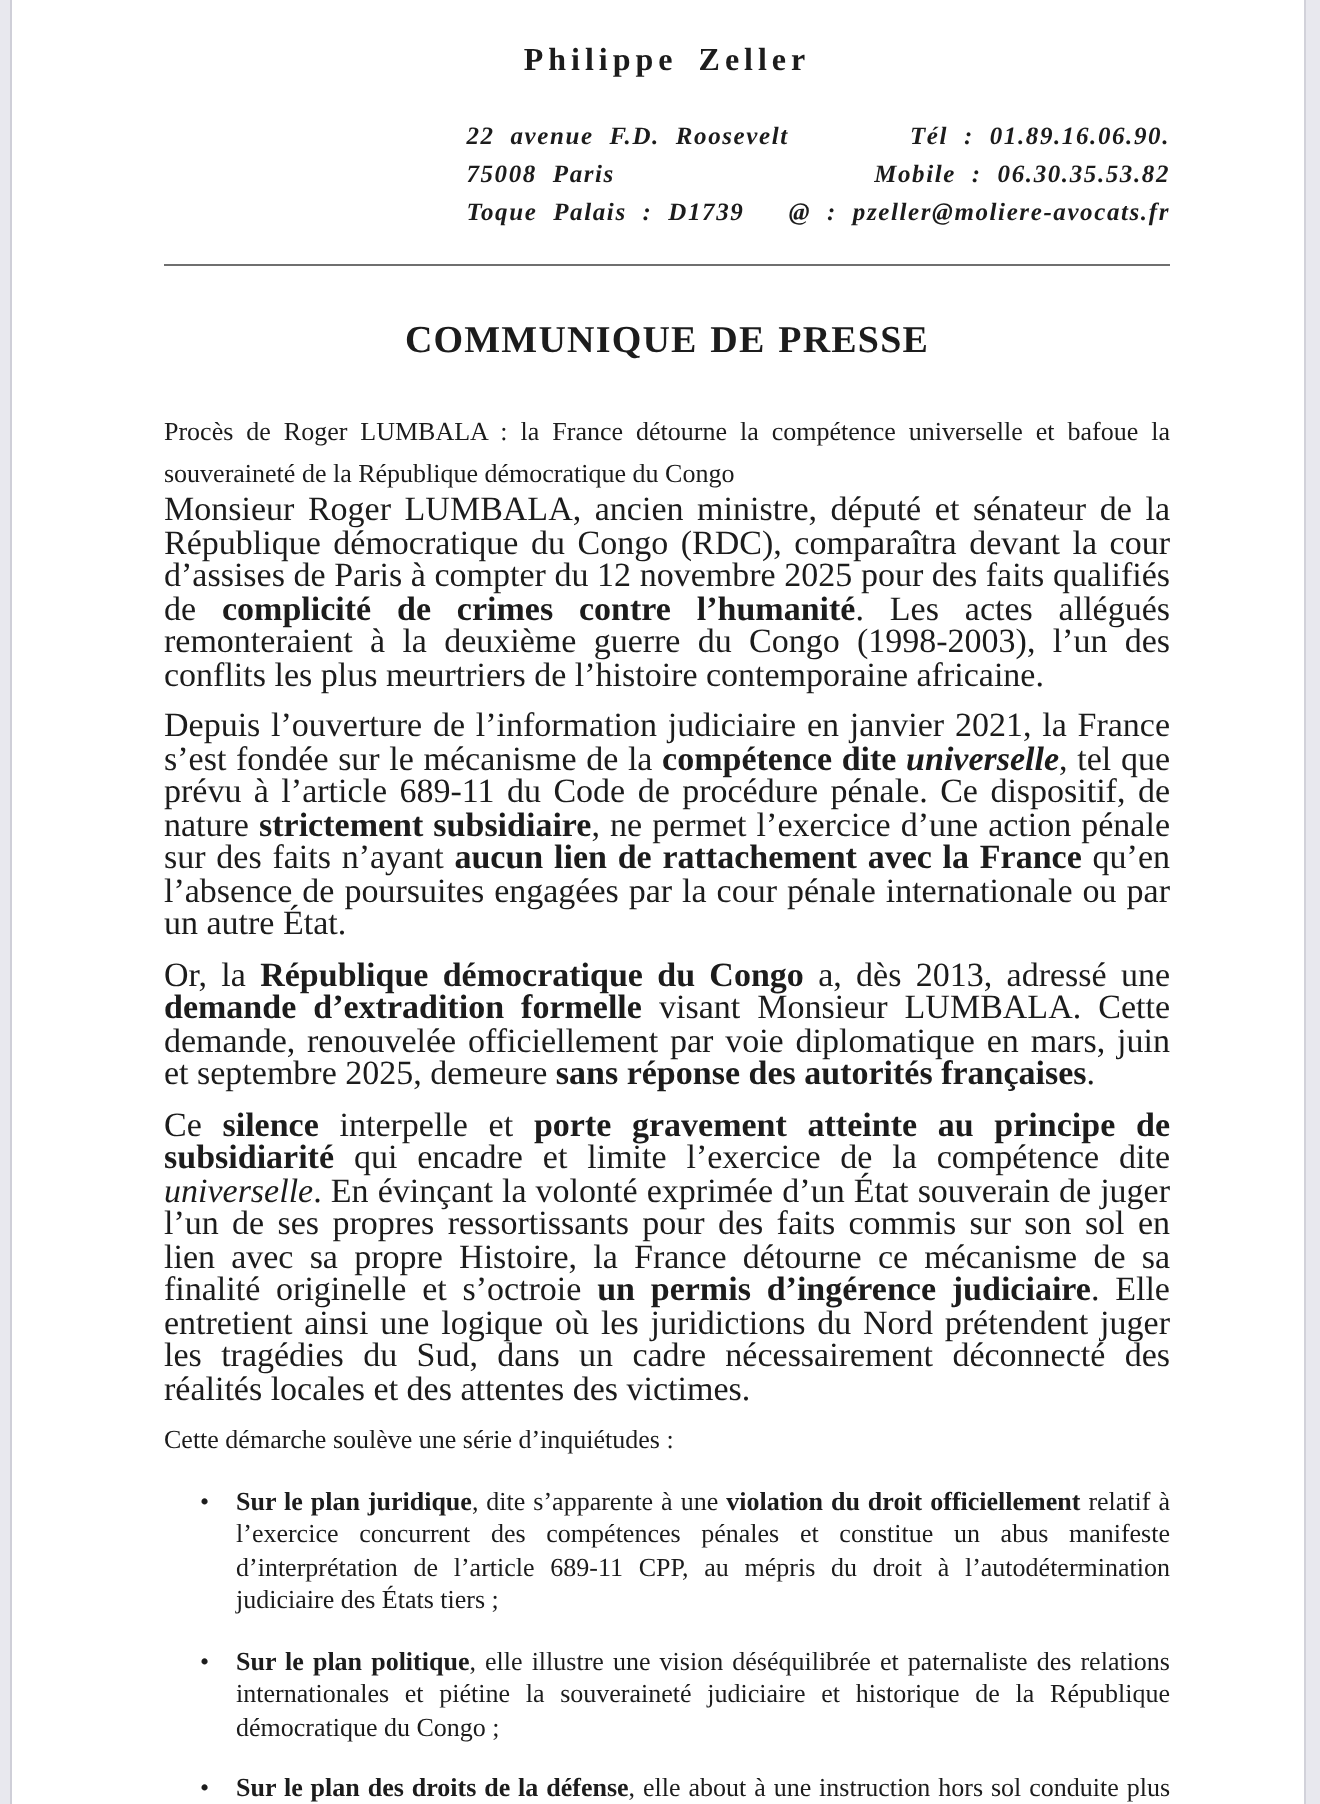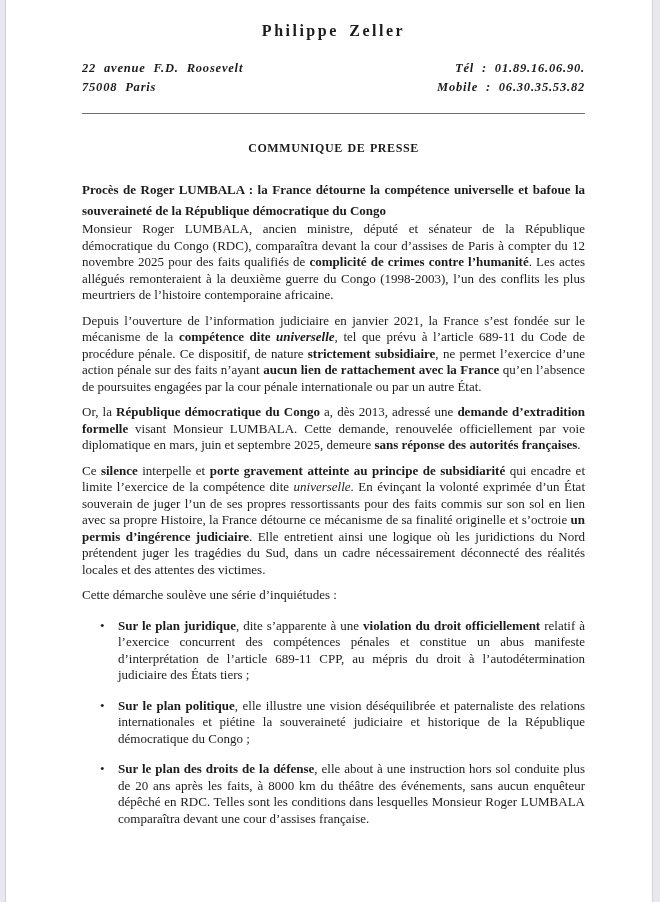--- a/index.html
+++ b/index.html
@@ -41,55 +41,55 @@
     font-weight: bold;
     font-style: italic;
     font-size: 12.5px;
     letter-spacing: 2px;
     word-spacing: 3px;
     margin-top: 3px;
   }
   .lh-row {
     margin-top: 19px;
     display: flex;
-    justify-content: space-between;
+    justify-content: flex-end;
     align-items: flex-start;
   }
   .lh-col { font-weight: bold; font-style: italic; font-size: 12.5px; line-height: 19px; letter-spacing: 0.8px; word-spacing: 4px; }
   .lh-col.right { text-align: right; }
   .lh-divider {
     border: none;
     border-top: 1.5px solid #6f6f6f;
     margin: 16px 0 0 0;
   }
 
   
   .doc-title {
     margin: 27px 0 0 0;
     text-align: center;
-    font-size: 12px;
+    font-size: 19px;
     font-weight: bold;
     letter-spacing: 0.6px;
     word-spacing: 1px;
   }
   .subject {
     margin: 23px 0 0 0;
     font-size: 13px;
-    font-weight: bold;
+    font-weight: normal;
     line-height: 21px;
     text-align: justify;
   }
   .dateline {
     margin: 34px 0 12px 0;
     font-size: 13px;
     font-weight: bold;
   }
   .para {
     margin: 0 0 9px 0;
-    font-size: 13px;
+    font-size: 17px;
     line-height: 16.5px;
     text-align: justify;
   }
   .b { font-weight: bold; }
   .i { font-style: italic; margin-top: 18px; }
 
   .list-intro {
     margin: 3px 0 0 0;
     font-size: 13px;
     line-height: 16.5px;
@@ -121,24 +121,26 @@
 <div class="scan-edge right"></div>
 
 <div class="page">
 
   <header>
     <div class="lh-name">Philippe Zeller</div>
     <div class="lh-row">
       <div class="lh-col left">
         <div>22 avenue F.D. Roosevelt</div>
         <div>75008 Paris</div>
+        <div>Toque Palais : D1739</div>
       </div>
       <div class="lh-col right">
         <div>Tél : 01.89.16.06.90.</div>
         <div>Mobile : 06.30.35.53.82</div>
+        <div>@ : pzeller@moliere-avocats.fr</div>
       </div>
     </div>
     <hr class="lh-divider">
   </header>
 
   <main>
     <div class="doc-title">COMMUNIQUE DE PRESSE</div>
     <div class="subject">Procès de Roger LUMBALA : la France détourne la compétence universelle et bafoue la souveraineté de la République démocratique du Congo</div>
 
     <p class="para"><span>Monsieur Roger LUMBALA, ancien ministre, député et sénateur de la République démocratique du Congo (RDC), comparaîtra devant la cour d’assises de Paris à compter du 12 novembre 2025 pour des faits qualifiés de </span><span class="b">complicité de crimes contre l’humanité</span><span>. Les actes allégués remonteraient à la deuxième guerre du Congo (1998-2003), l’un des conflits les plus meurtriers de l’histoire contemporaine africaine.</span></p>

